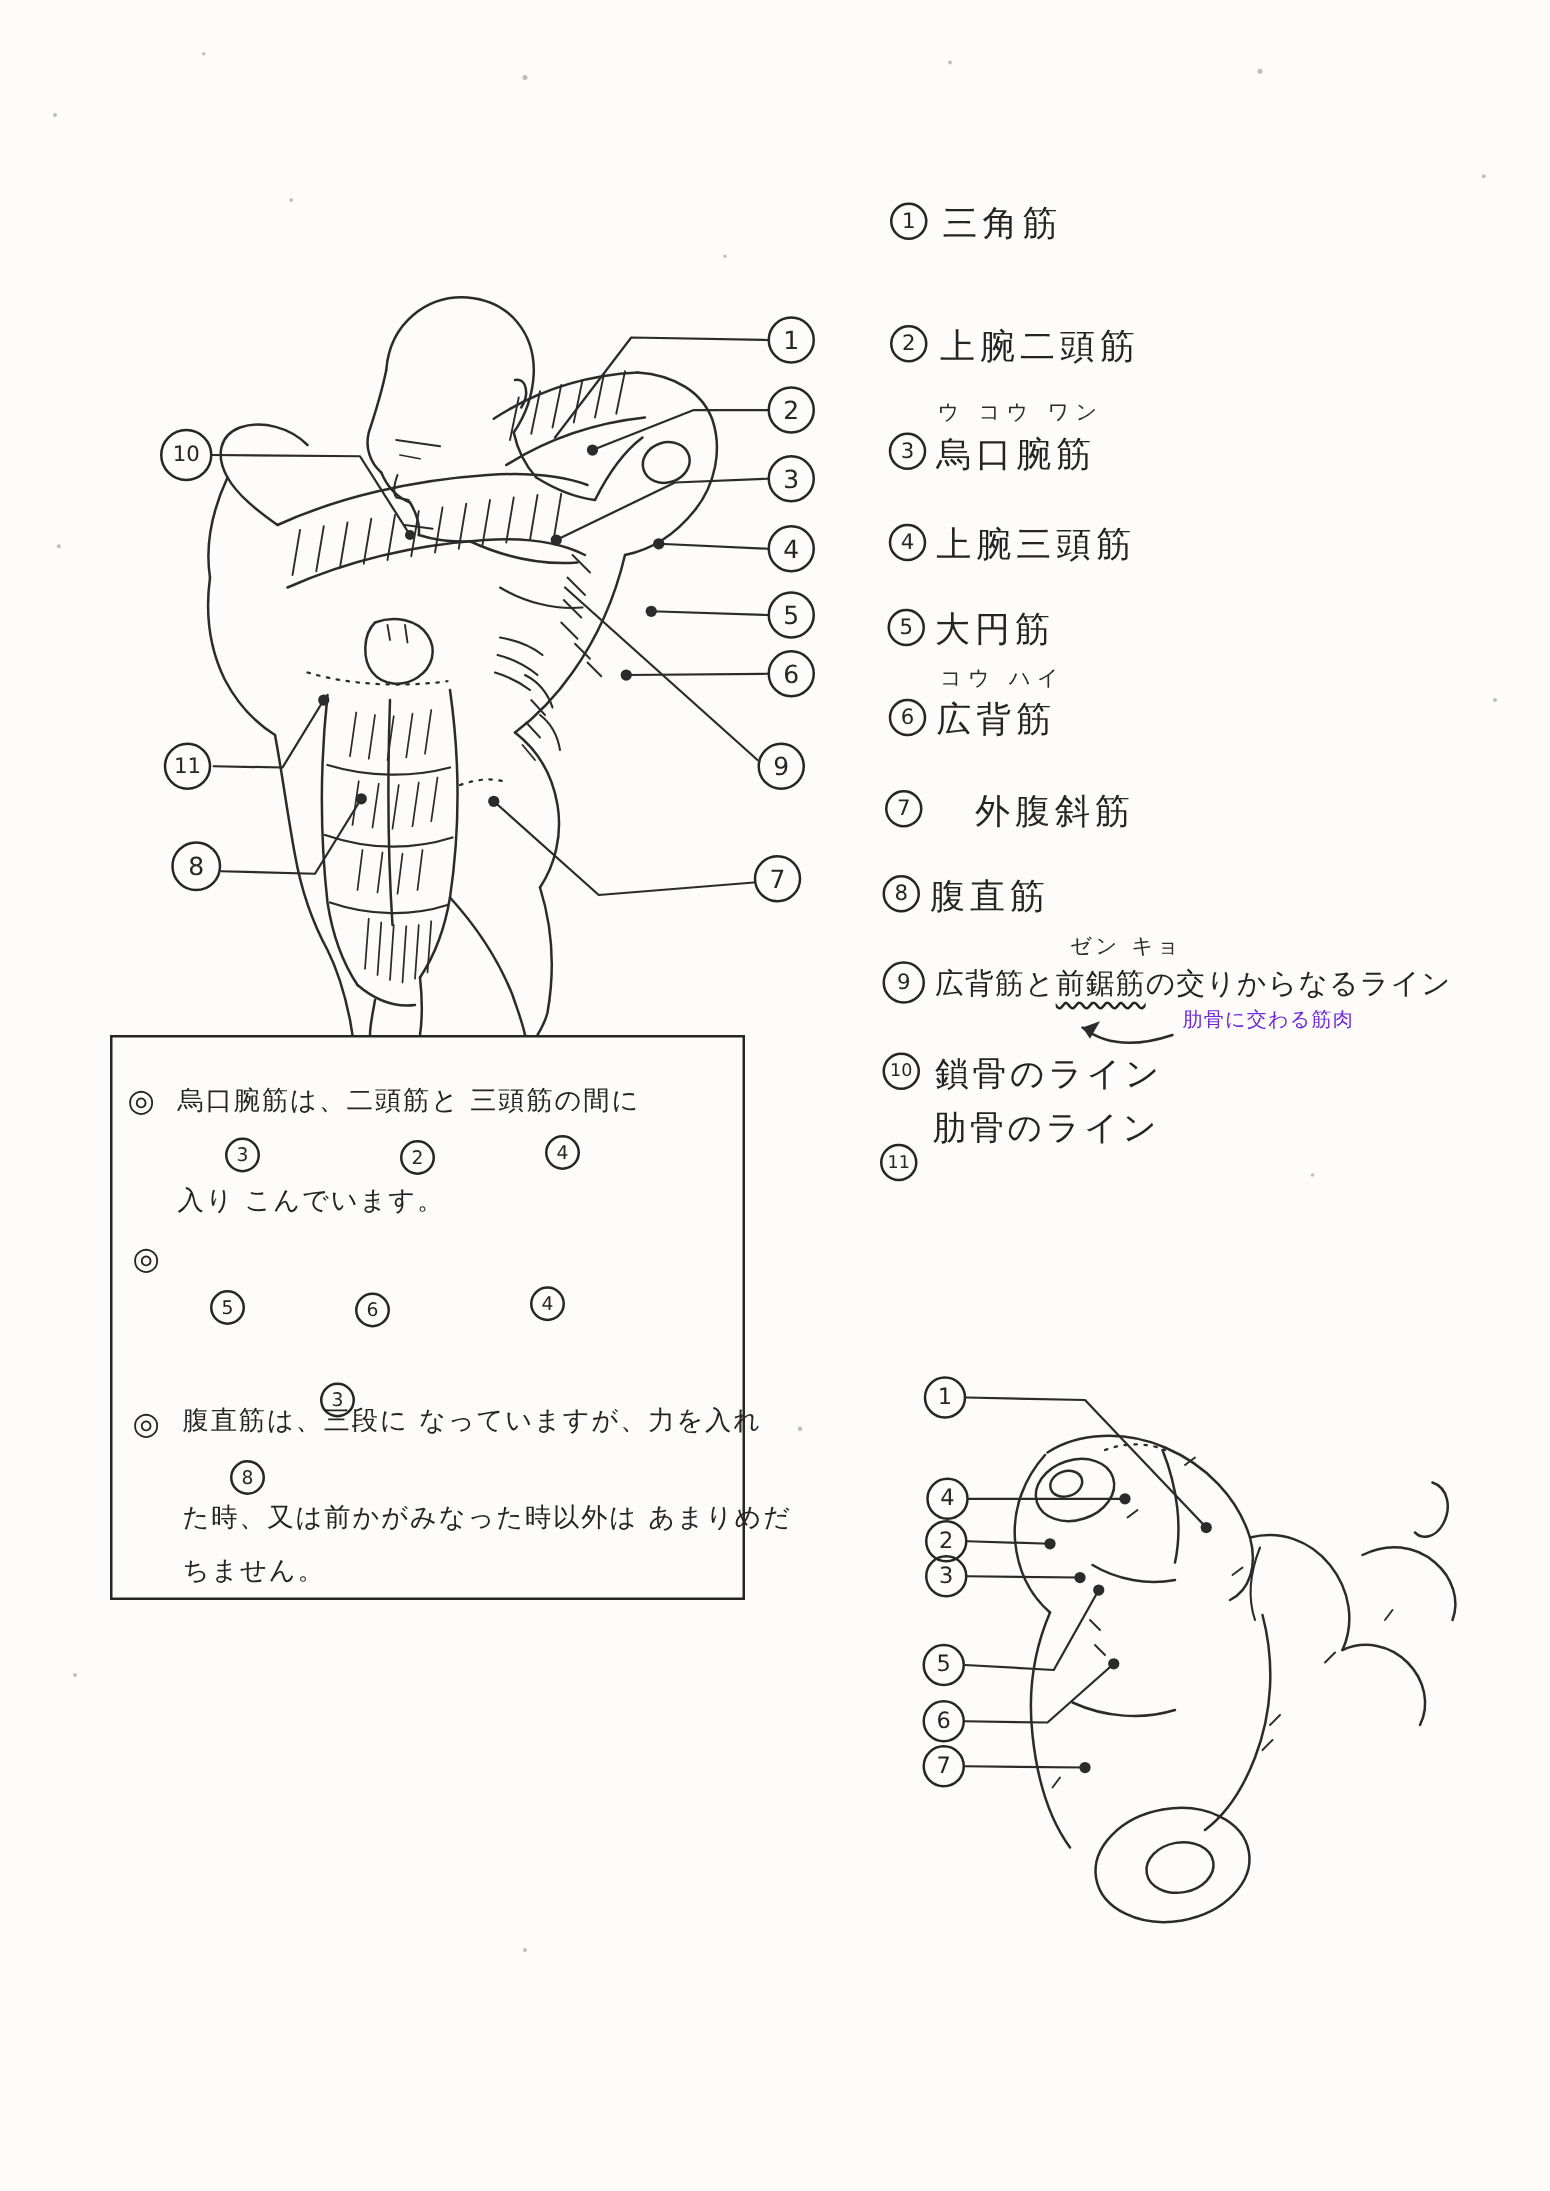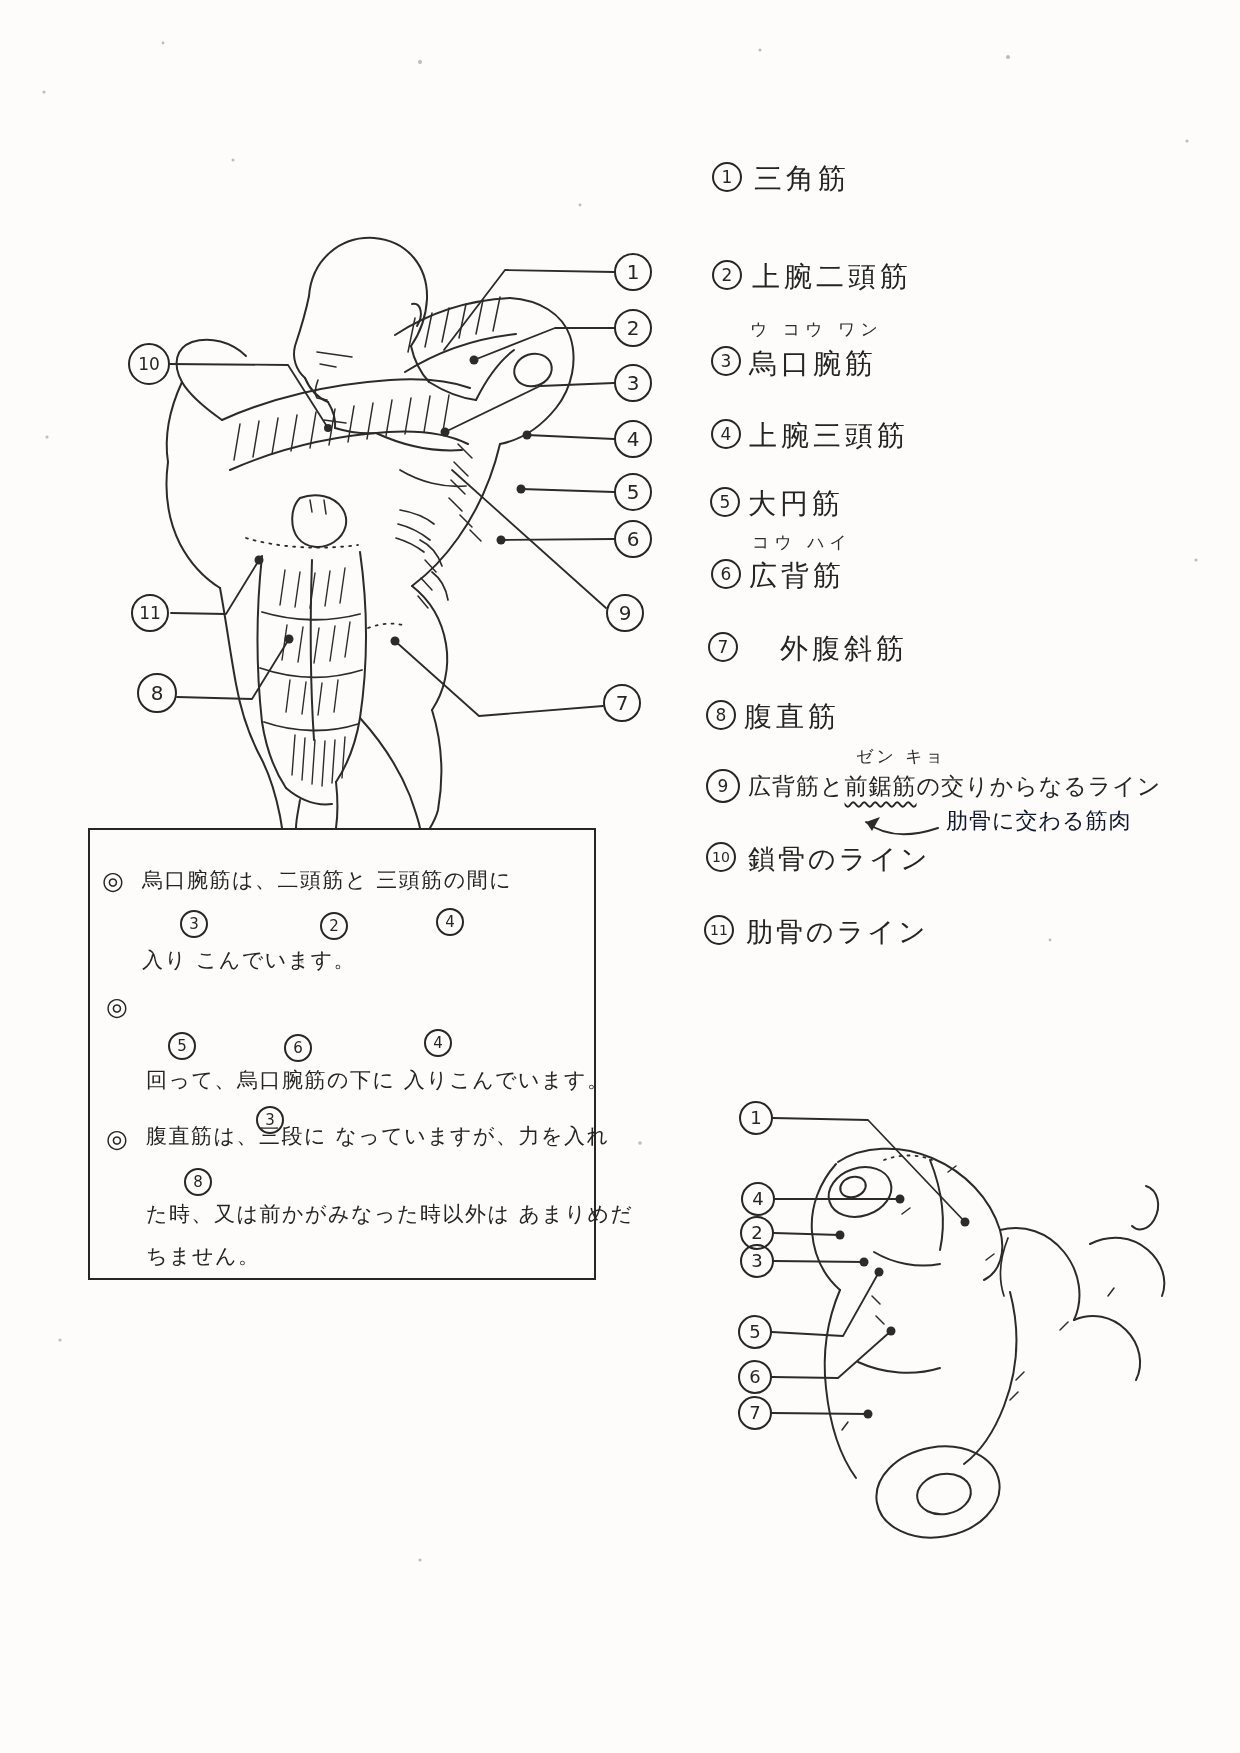--- a/index.html
+++ b/index.html
@@ -17,21 +17,21 @@
   }
   .lgc{width:30px;height:30px;font-size:17px;}
   .fc{width:38px;height:38px;font-size:20px;}
   .fc2{width:34px;height:34px;font-size:18px;}
   .rc{width:28px;height:28px;font-size:15px;}
   .lbl{position:absolute;white-space:nowrap;color:#242424;}
   .lg-label{font-size:28px;letter-spacing:4px;}
   .lg-label.sm{font-size:23px;letter-spacing:1px;}
   .lg-label.md{font-size:27px;letter-spacing:3px;}
   .furi{position:absolute;font-size:17px;letter-spacing:5px;white-space:nowrap;color:#2b2b2b;}
-  .annot{position:absolute;font-size:22px;letter-spacing:1px;white-space:nowrap;color:#0f172a;}
+  .annot{position:absolute;font-size:16px;letter-spacing:1px;white-space:nowrap;color:#6d28d9;}
   .wavy{text-decoration:underline wavy 2px;text-underline-offset:7px;}
   .notebox{
     position:absolute;left:88px;top:828px;width:508px;height:452px;
     border:2.5px solid #262626;box-sizing:border-box;background:transparent;
   }
   .nb-line{position:absolute;font-size:21px;letter-spacing:1.5px;white-space:nowrap;color:#242424;}
   .nb-marker{position:absolute;font-size:25px;color:#242424;}
 </style>
 </head>
 <body>
@@ -294,21 +294,21 @@
 
     <span class="furi" style="left:856px;top:745px;letter-spacing:3px">ゼン キョ</span>
     <div class="co lgc" style="left:706px;top:769px;width:34px;height:34px">9</div>
     <span class="lbl lg-label sm" style="left:748px;top:771px"><span>広背筋と</span><span class="wavy">前鋸筋</span><span>の交りからなるライン</span></span>
     <span class="annot" style="left:946px;top:806px">肋骨に交わる筋肉</span>
 
     <div class="co lgc" style="left:706px;top:842px;font-size:14px">10</div>
     <span class="lbl lg-label md" style="left:748px;top:841px">鎖骨のライン</span>
 
     <div class="co lgc" style="left:704px;top:915px;font-size:14px">11</div>
-    <span class="lbl lg-label md" style="left:746px;top:914px">肋骨のライン</span>
+    <span class="lbl lg-label md" style="left:746px;top:884px">肋骨のライン</span>
   </div>
 
   <div>
     <div class="co fc" style="left:614px;top:253px">1</div>
     <div class="co fc" style="left:614px;top:309px">2</div>
     <div class="co fc" style="left:614px;top:364px">3</div>
     <div class="co fc" style="left:614px;top:420px">4</div>
     <div class="co fc" style="left:614px;top:473px">5</div>
     <div class="co fc" style="left:614px;top:520px">6</div>
     <div class="co fc" style="left:606px;top:594px">9</div>
@@ -334,21 +334,20 @@
     <span class="nb-line" style="left:52px;top:36px">烏口腕筋は、二頭筋と 三頭筋の間に</span>
     <div class="co rc" style="left:90px;top:80px">3</div>
     <div class="co rc" style="left:230px;top:82px">2</div>
     <div class="co rc" style="left:346px;top:78px">4</div>
     <span class="nb-line" style="left:52px;top:116px">入り こんでいます。</span>
 
     <span class="nb-marker" style="left:16px;top:162px">◎</span>
     <div class="co rc" style="left:78px;top:202px">5</div>
     <div class="co rc" style="left:194px;top:204px">6</div>
     <div class="co rc" style="left:334px;top:199px">4</div>
-    <span class="nb-line" style="left:56px;top:236px">回って、烏口腕筋の下に 入りこんでいます。</span>
     <div class="co rc" style="left:166px;top:276px">3</div>
 
     <span class="nb-marker" style="left:16px;top:294px">◎</span>
     <span class="nb-line" style="left:56px;top:292px">腹直筋は、三段に なっていますが、力を入れ</span>
     <div class="co rc" style="left:94px;top:338px">8</div>
     <span class="nb-line" style="left:56px;top:370px">た時、又は前かがみなった時以外は あまりめだ</span>
     <span class="nb-line" style="left:56px;top:412px">ちません。</span>
   </div>
 
 </div>

